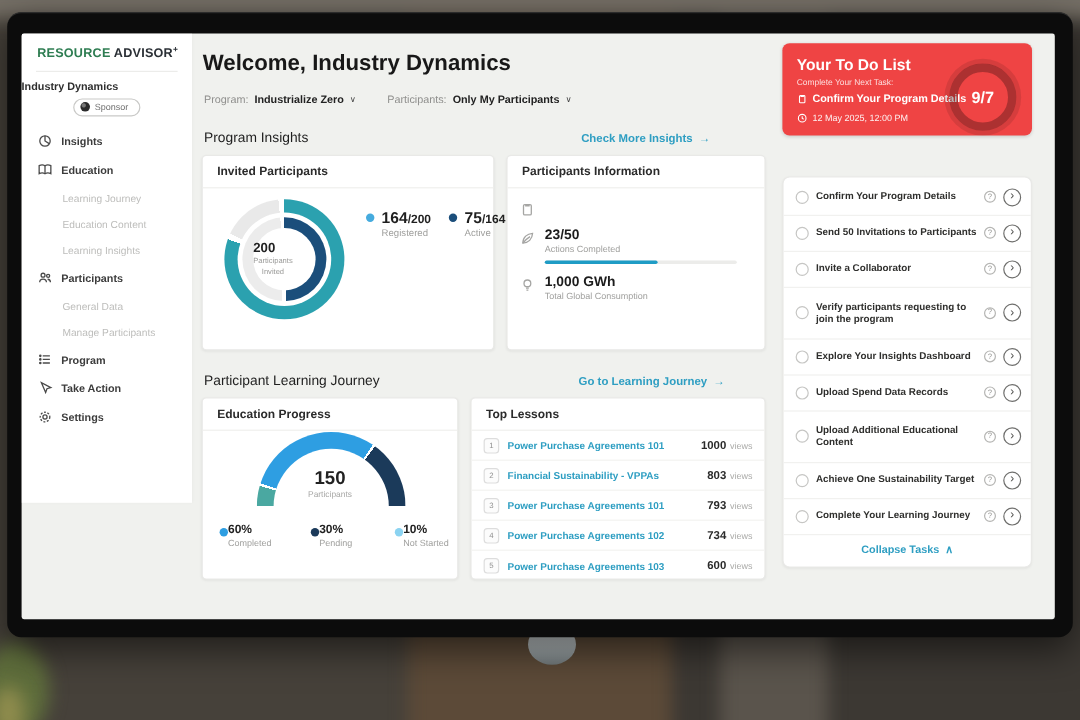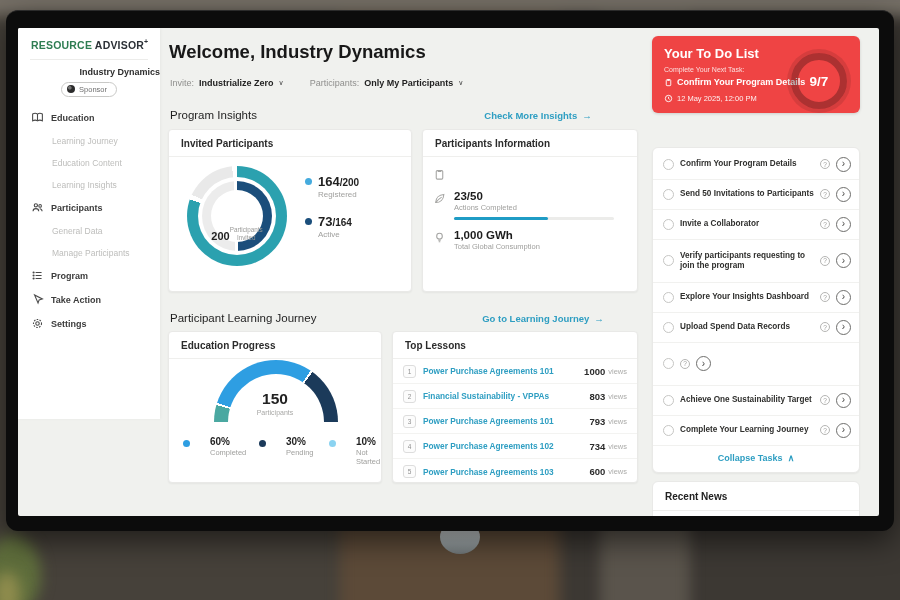--- a/index.html
+++ b/index.html
@@ -23,21 +23,21 @@
   .monitor{position:absolute;left:6px;top:10px;width:888px;height:521px;background:#0c0c0c;
            border-radius:12px;box-shadow:0 10px 30px rgba(0,0,0,.55);border-top:1px solid #2b2b2b}
   .screen{position:absolute;left:12px;top:17px;width:861px;height:488px;background:#f0f1ee;
           border-radius:2px;overflow:hidden;font-size:9px;color:#2b2b2b}
 
   
   .sidebar{position:absolute;left:0;top:0;width:142px;height:391px;background:#fff;box-shadow:1px 0 3px rgba(0,0,0,.04)}
   .logo{padding:10px 0 0 13px;font-size:10.5px;font-weight:bold;letter-spacing:.2px;white-space:nowrap}
   .logo .lp{color:#2e7d52}.logo .ls{color:#2b3036}.logo sup{font-size:7px;color:#2b3036}
   .side-div{margin:8px 12px 0;border-top:1px solid #ececea}
-  .org{margin-top:7px;text-align:right;font-size:9px;font-weight:bold;color:#2e2e2e}
+  .org{margin-top:7px;text-align:left;font-size:9px;font-weight:bold;color:#2e2e2e}
   .badge{margin:5px auto 0;width:max-content;display:flex;align-items:center;gap:4px;
          border:1px solid #c9c9c7;border-radius:9px;padding:2px 9px 2px 5px;font-size:7.5px;color:#6f6f6f}
   .badge-dot{width:8px;height:8px;border-radius:50%;background:radial-gradient(circle at 35% 35%,#777 0 18%,#2b2b2b 30%)}
   .nav{margin-top:9px}
   .nav-item{height:24px;display:flex;align-items:center;gap:7px;padding-left:13px;
             font-size:9px;font-weight:bold;color:#3c3c3c;cursor:pointer}
   .nav-item.active{background:#ddefe2;color:#1e3b2a}
   .nav-item.sub{height:22px;padding-left:34px;font-weight:normal;font-size:8.5px;color:#bdbdbb}
   .nav-icon{width:13px;height:13px;flex:0 0 13px;color:#4a4a4a;display:block}
   .nav-item.active .nav-icon{color:#1e3b2a}
@@ -57,24 +57,24 @@
   .card-title{padding:8px 12px 7px;font-size:10px;font-weight:bold;color:#2b2b2b;border-bottom:1px solid #efefed}
 
   
   #card-invited{left:150px;top:101px;width:244px;height:163px}
   .donut-wrap{position:absolute;left:18px;top:36px;width:100px;height:100px}
   .donut-outer,.donut-inner{position:absolute;border-radius:50%}
   .donut-outer{inset:0}
   .hole-outer{position:absolute;inset:11px;background:#fff;border-radius:50%}
   .donut-inner{inset:4px}
   .hole-inner{position:absolute;inset:9px;background:#fff;border-radius:50%;
-              display:flex;align-items:flex-end;justify-content:center}
+              display:flex;flex-direction:column;align-items:flex-start;justify-content:center}
   .donut-val{font-size:11px;font-weight:bold;color:#222}
   .donut-lbl{font-size:6.3px;color:#9a9a98;text-align:center;line-height:1.3;margin-top:1px}
-  .donut-legend{position:absolute;left:136px;top:44px;display:flex;flex-direction:column;gap:15px}
+  .donut-legend{position:absolute;left:136px;top:44px;display:flex;flex-direction:row;gap:15px}
   .leg-entry{display:flex;gap:6px}
   .leg-dot{width:7px;height:7px;border-radius:50%;margin-top:4px;flex:0 0 7px}
   .leg-big{font-size:13px;font-weight:bold;color:#1f1f1f}
   .leg-small{font-size:10px;font-weight:bold;color:#1f1f1f}
   .leg-lab{font-size:8px;color:#a0a09e;margin-top:1px}
 
   
   #card-pinfo{left:404px;top:101px;width:216px;height:163px}
   .stat{display:flex;gap:8px;padding:9px 12px 0 10px}
   .stat-icon{width:13px;height:13px;flex:0 0 13px;color:#a5a5a3;margin-top:2px}
@@ -83,21 +83,21 @@
   .bar-track{margin-top:5px;width:160px;height:3px;background:#ececea;border-radius:2px}
   .bar-fill{height:3px;border-radius:2px}
 
   
   #card-edu{left:150px;top:303px;width:214px;height:152px}
   .gauge-wrap{position:absolute;left:45px;top:28px;width:124px;height:62px;overflow:hidden}
   .gauge-circle{position:absolute;left:0;top:0;width:124px;height:124px;border-radius:50%}
   .gauge-hole{position:absolute;left:14px;top:14px;width:96px;height:96px;background:#fff;border-radius:50%}
   .gauge-val{position:absolute;left:0;right:0;top:58px;text-align:center;font-size:15.5px;font-weight:bold;color:#222}
   .gauge-sub{position:absolute;left:0;right:0;top:77px;text-align:center;font-size:7px;color:#a8a8a6}
-  .gauge-leg{position:absolute;top:104px;display:flex;gap:20px}
+  .gauge-leg{position:absolute;top:104px;display:flex;gap:0}
   .gl-pct{font-size:10px;font-weight:bold;color:#1f1f1f}
   .gl-lab{font-size:7.5px;color:#a0a09e;margin-top:1px}
 
   
   #card-lessons{left:374px;top:303px;width:246px;height:152px}
   .lesson-row{height:25px;display:flex;align-items:center;padding:0 10px;border-bottom:1px solid #f3f3f1;cursor:pointer}
   .lesson-row:last-child{border-bottom:none}
   .rank{width:13px;height:13px;border:1px solid #ddd;border-radius:3px;background:#fcfcfc;
         font-size:6.5px;color:#909090;display:flex;align-items:center;justify-content:center;margin-right:7px;flex:0 0 13px}
   .lesson-title{flex:1;font-size:8.3px;font-weight:bold;color:#2e9ec2}
@@ -159,20 +159,27 @@
         </div>
         <div class="side-div"></div>
         <div class="org">Industry Dynamics</div>
         <div class="badge">
           <span class="badge-dot"></span>
           <span>Sponsor</span>
         </div>
         <div class="nav">
           <div class="nav-item">
             <svg class="nav-icon" viewBox="0 0 24 24" fill="none" stroke="currentColor" stroke-width="2">
+                <circle cx="12" cy="12" r="8"></circle>
+                <path d="M12 4v8l6.5 4"></path>
+              </svg>
+            <span>Insights</span>
+          </div>
+          <div class="nav-item">
+            <svg class="nav-icon" viewBox="0 0 24 24" fill="none" stroke="currentColor" stroke-width="2">
                 <path d="M3 5.5C6 4 9.5 4 12 5.7c2.5-1.7 6-1.7 9-.2V18c-3-1.5-6.5-1.5-9 .2-2.5-1.7-6-1.7-9-.2z"></path>
                 <path d="M12 5.7V18"></path>
               </svg>
             <span>Education</span>
           </div>
           <div class="nav-item sub">
               <span>Learning Journey</span>
             </div>
           <div class="nav-item sub">
               <span>Education Content</span>
@@ -216,21 +223,21 @@
                 <circle cx="12" cy="12" r="7.4" stroke-dasharray="3 2.4"></circle>
               </svg>
             <span>Settings</span>
           </div>
         </div>
       </div>
 
       <div class="page-title">Welcome, Industry Dynamics</div>
       <div class="filters">
         <div class="filter">
-          <span class="f-label">Invite:</span>
+          <span class="f-label">Program:</span>
           <span class="f-value">Industrialize Zero</span>
           <span class="chev">∨</span>
         </div>
         <div class="filter">
           <span class="f-label">Participants:</span>
           <span class="f-value">Only My Participants</span>
           <span class="chev">∨</span>
         </div>
       </div>
 
@@ -257,21 +264,21 @@
           <div class="leg-entry">
             <span class="leg-dot" style="background-color: rgb(69, 171, 222);"></span>
             <span>
               <span class="leg-big">164</span><span class="leg-small">/200</span>
               <div class="leg-lab">Registered</div>
             </span>
           </div>
           <div class="leg-entry">
             <span class="leg-dot" style="background-color: rgb(27, 78, 123);"></span>
             <span>
-              <span class="leg-big">73</span><span class="leg-small">/164</span>
+              <span class="leg-big">75</span><span class="leg-small">/164</span>
               <div class="leg-lab">Active</div>
             </span>
           </div>
         </div>
       </div>
 
       <div class="card" id="card-pinfo">
         <div class="card-title">Participants Information</div>
         <div class="stat">
           <svg class="stat-icon" viewBox="0 0 24 24" fill="none" stroke="currentColor" stroke-width="2">
@@ -428,20 +435,21 @@
           <span class="task-go">›</span>
         </div>
         <div class="task">
           <span class="task-check"></span>
           <span class="task-label">Upload Spend Data Records</span>
           <span class="task-help">?</span>
           <span class="task-go">›</span>
         </div>
         <div class="task tall">
           <span class="task-check"></span>
+          <span class="task-label">Upload Additional Educational Content</span>
           <span class="task-help">?</span>
           <span class="task-go">›</span>
         </div>
         <div class="task">
           <span class="task-check"></span>
           <span class="task-label">Achieve One Sustainability Target</span>
           <span class="task-help">?</span>
           <span class="task-go">›</span>
         </div>
         <div class="task">
@@ -449,19 +457,16 @@
           <span class="task-label">Complete Your Learning Journey</span>
           <span class="task-help">?</span>
           <span class="task-go">›</span>
         </div>
         <div class="collapse-row">
           <span>Collapse Tasks</span>
           <span>∧</span>
         </div>
       </div>
 
-      <div id="recent-news">
-        <div class="rn-title">Recent News</div>
-      </div>
 
     </div>
   </div>
 </div>
 
 </body></html>

